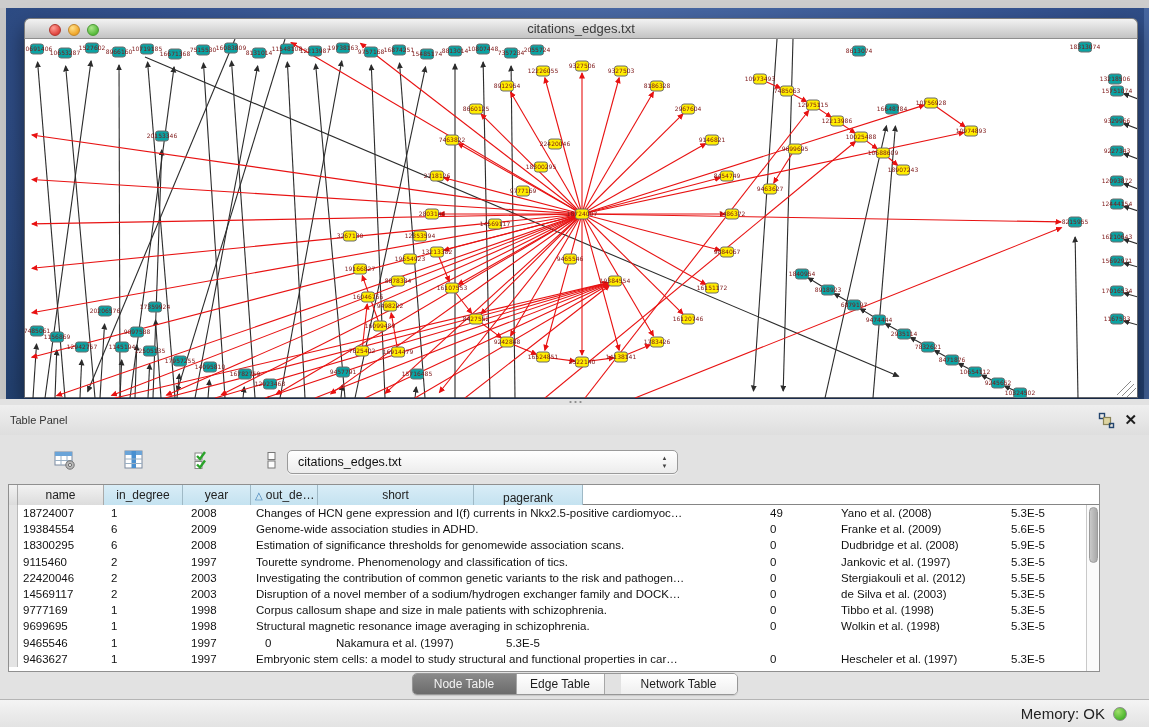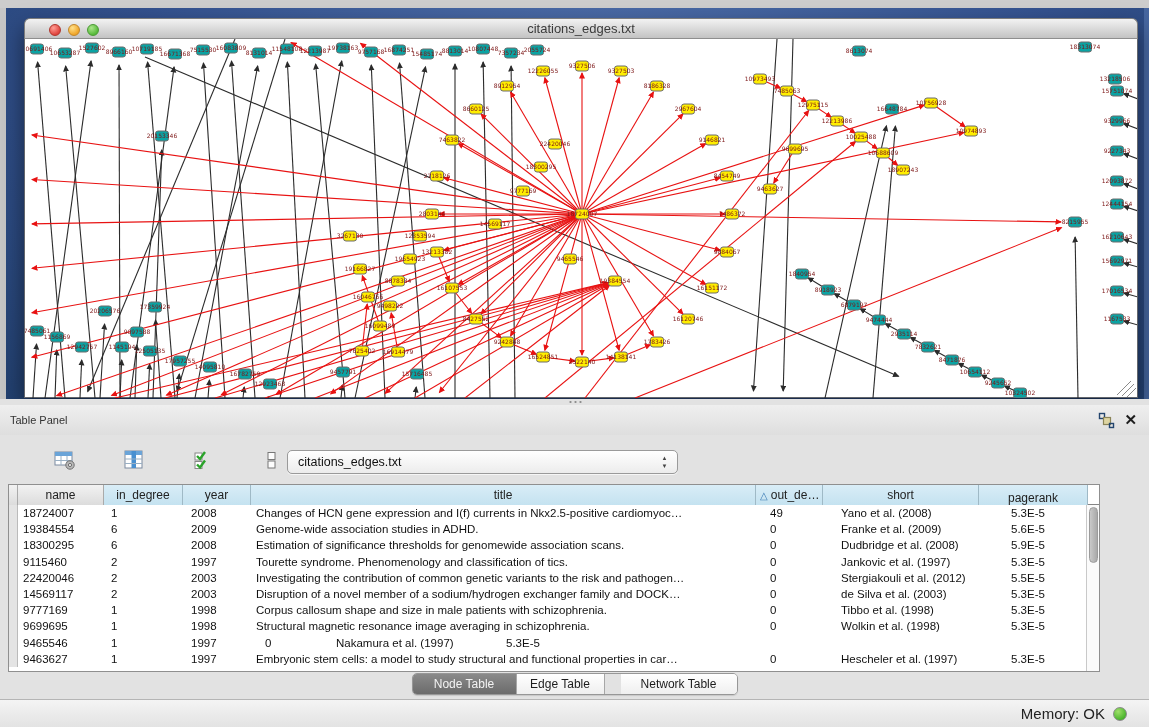--- a/index.html
+++ b/index.html
@@ -570,23 +570,20 @@
           <div class="th gray gutter-col"></div>
           <div class="th gray" style="width: 86px;">
             <span>name</span>
           </div>
           <div class="th" style="width: 79px;">
             <span>in_degree</span>
           </div>
           <div class="th" style="width: 68px;">
             <span>year</span>
           </div>
-          <div class="th" style="width: 505px;">
-            <span>title</span>
-          </div>
           <div class="th left" style="width: 67px;">
             <span class="sort-tri">△</span>
             <span>out_de…</span>
           </div>
           <div class="th" style="width: 156px;">
             <span>short</span>
           </div>
           <div class="th" style="width: 109px; align-items: flex-end;">
             <span>pagerank</span>
           </div>

